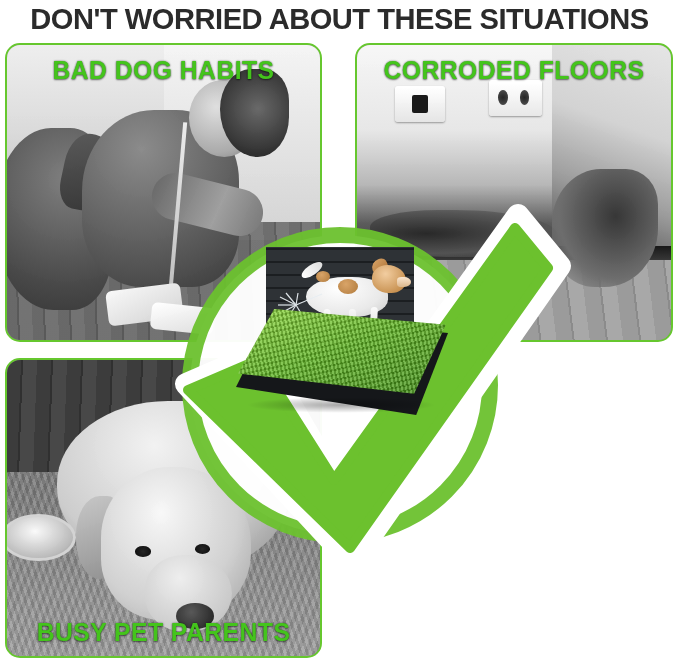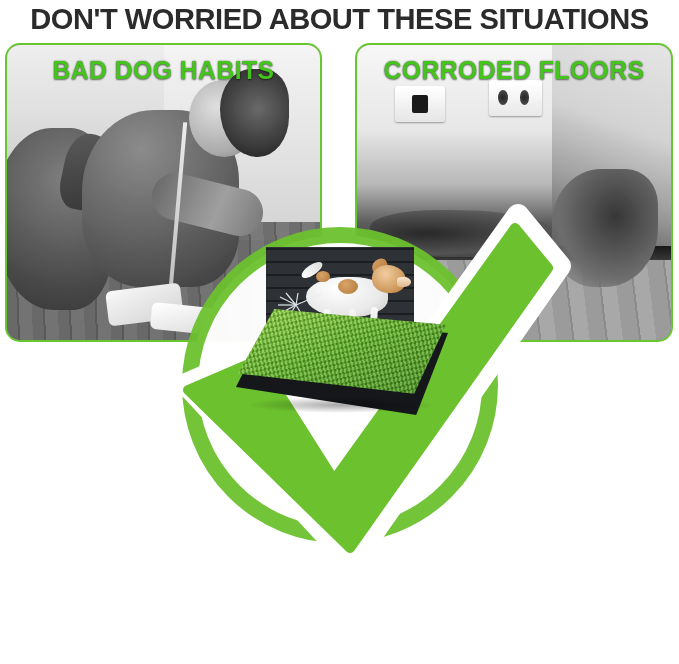--- a/index.html
+++ b/index.html
@@ -244,20 +244,36 @@
           <i></i>
         </div>
       <div class="tr-sw2">
           <i></i>
           <b></b>
         </div>
     </div>
     <div class="panel-label label-top">CORRODED FLOORS</div>
   </div>
 
+  <div class="panel bl">
+    <div class="art gs">
+      <div class="bl-bg"></div>
+      <div class="bl-floor"></div>
+      <div class="bl-rug"></div>
+      <div class="bl-body"></div>
+      <div class="bl-ear"></div>
+      <div class="bl-head"></div>
+      <div class="bl-snout"></div>
+      <div class="bl-eye1"></div>
+      <div class="bl-eye2"></div>
+      <div class="bl-nose"></div>
+      <div class="bl-bowl"></div>
+    </div>
+    <div class="panel-label label-bottom">BUSY PET PARENTS</div>
+  </div>
 
 </div>
 
 <div class="check-wrap">
   <svg width="679" height="664" viewBox="0 0 679 664">
     <defs>
       <clipPath id="discClip">
         <circle cx="340" cy="385" r="152"></circle>
       </clipPath>
     </defs>

